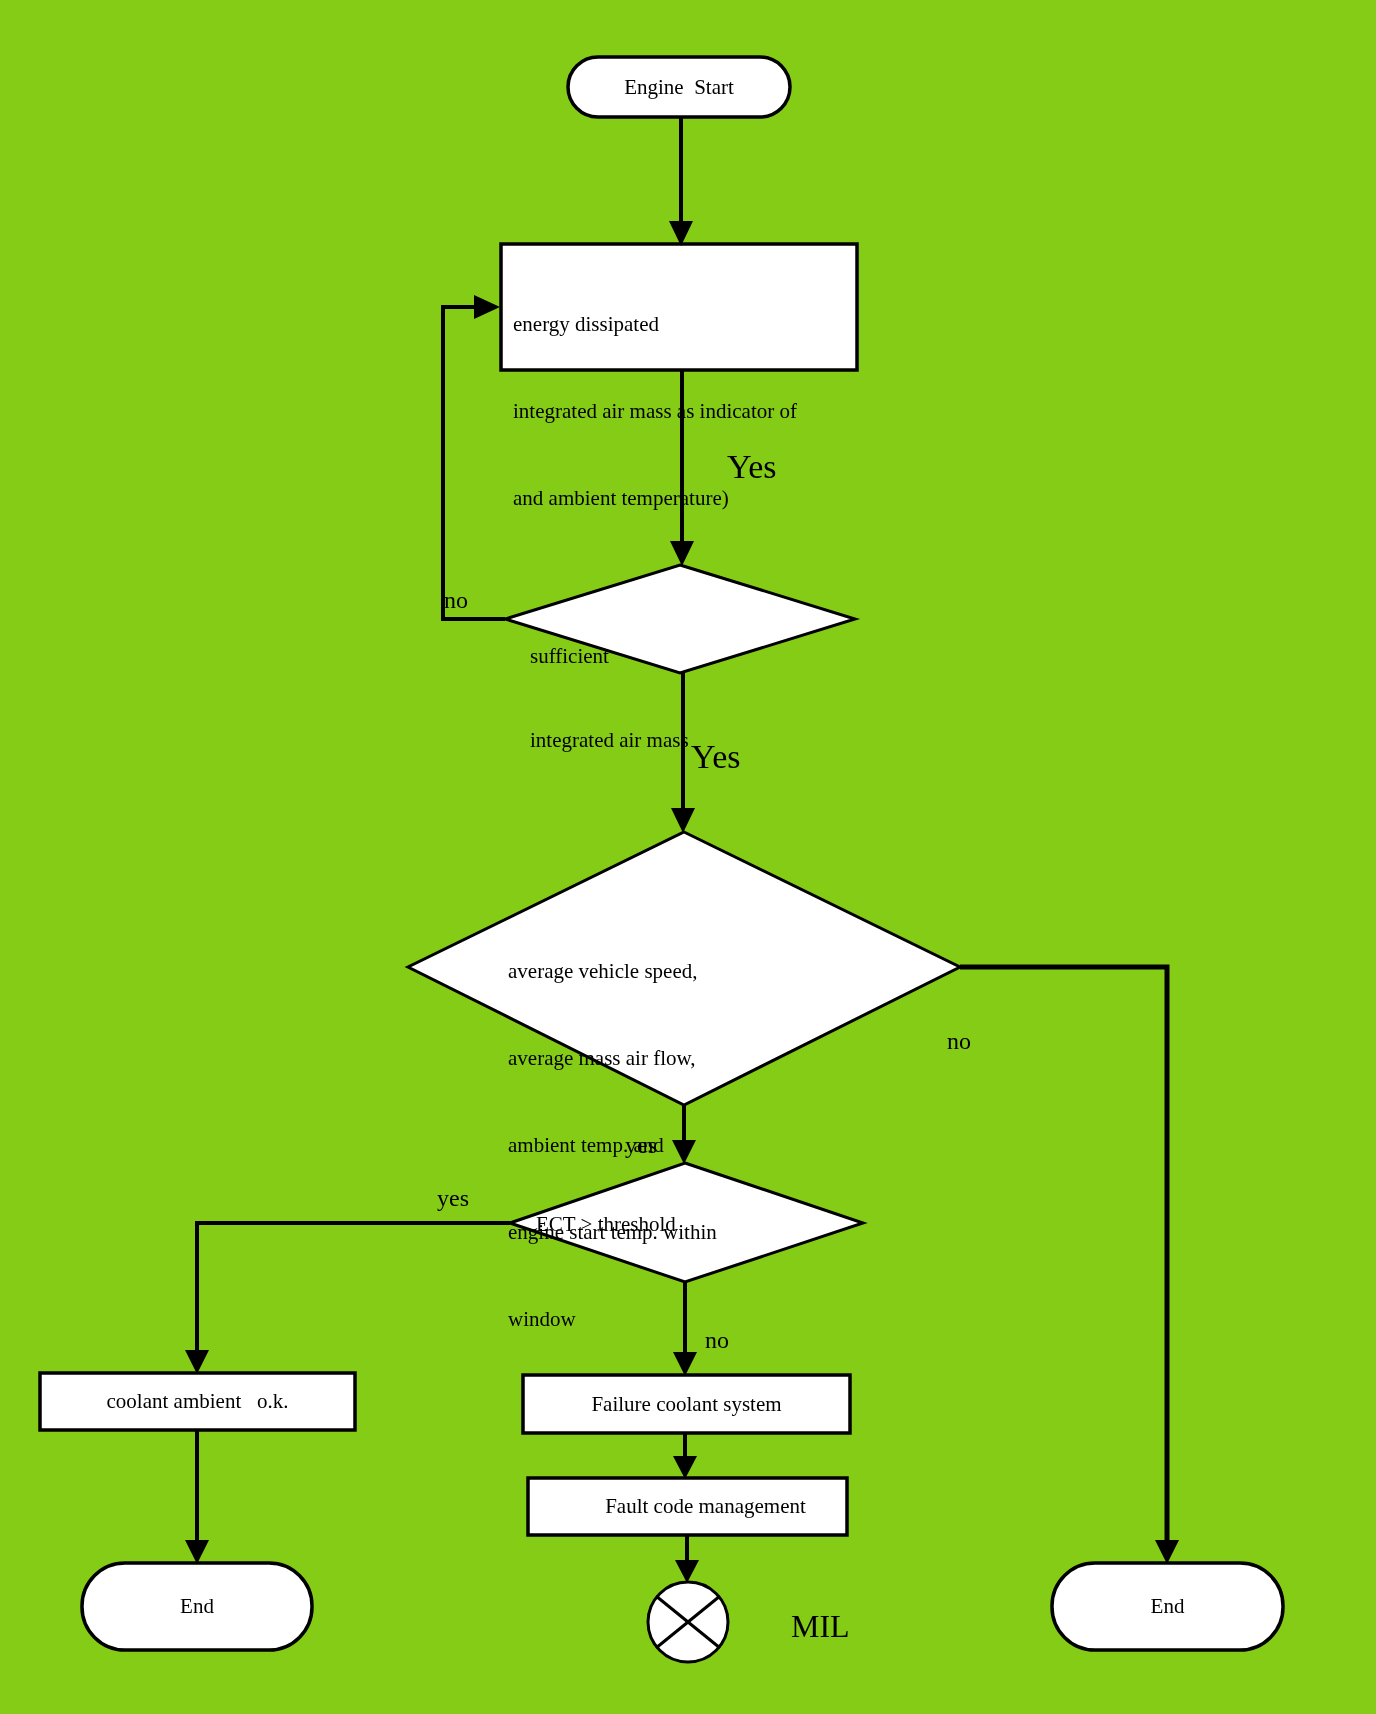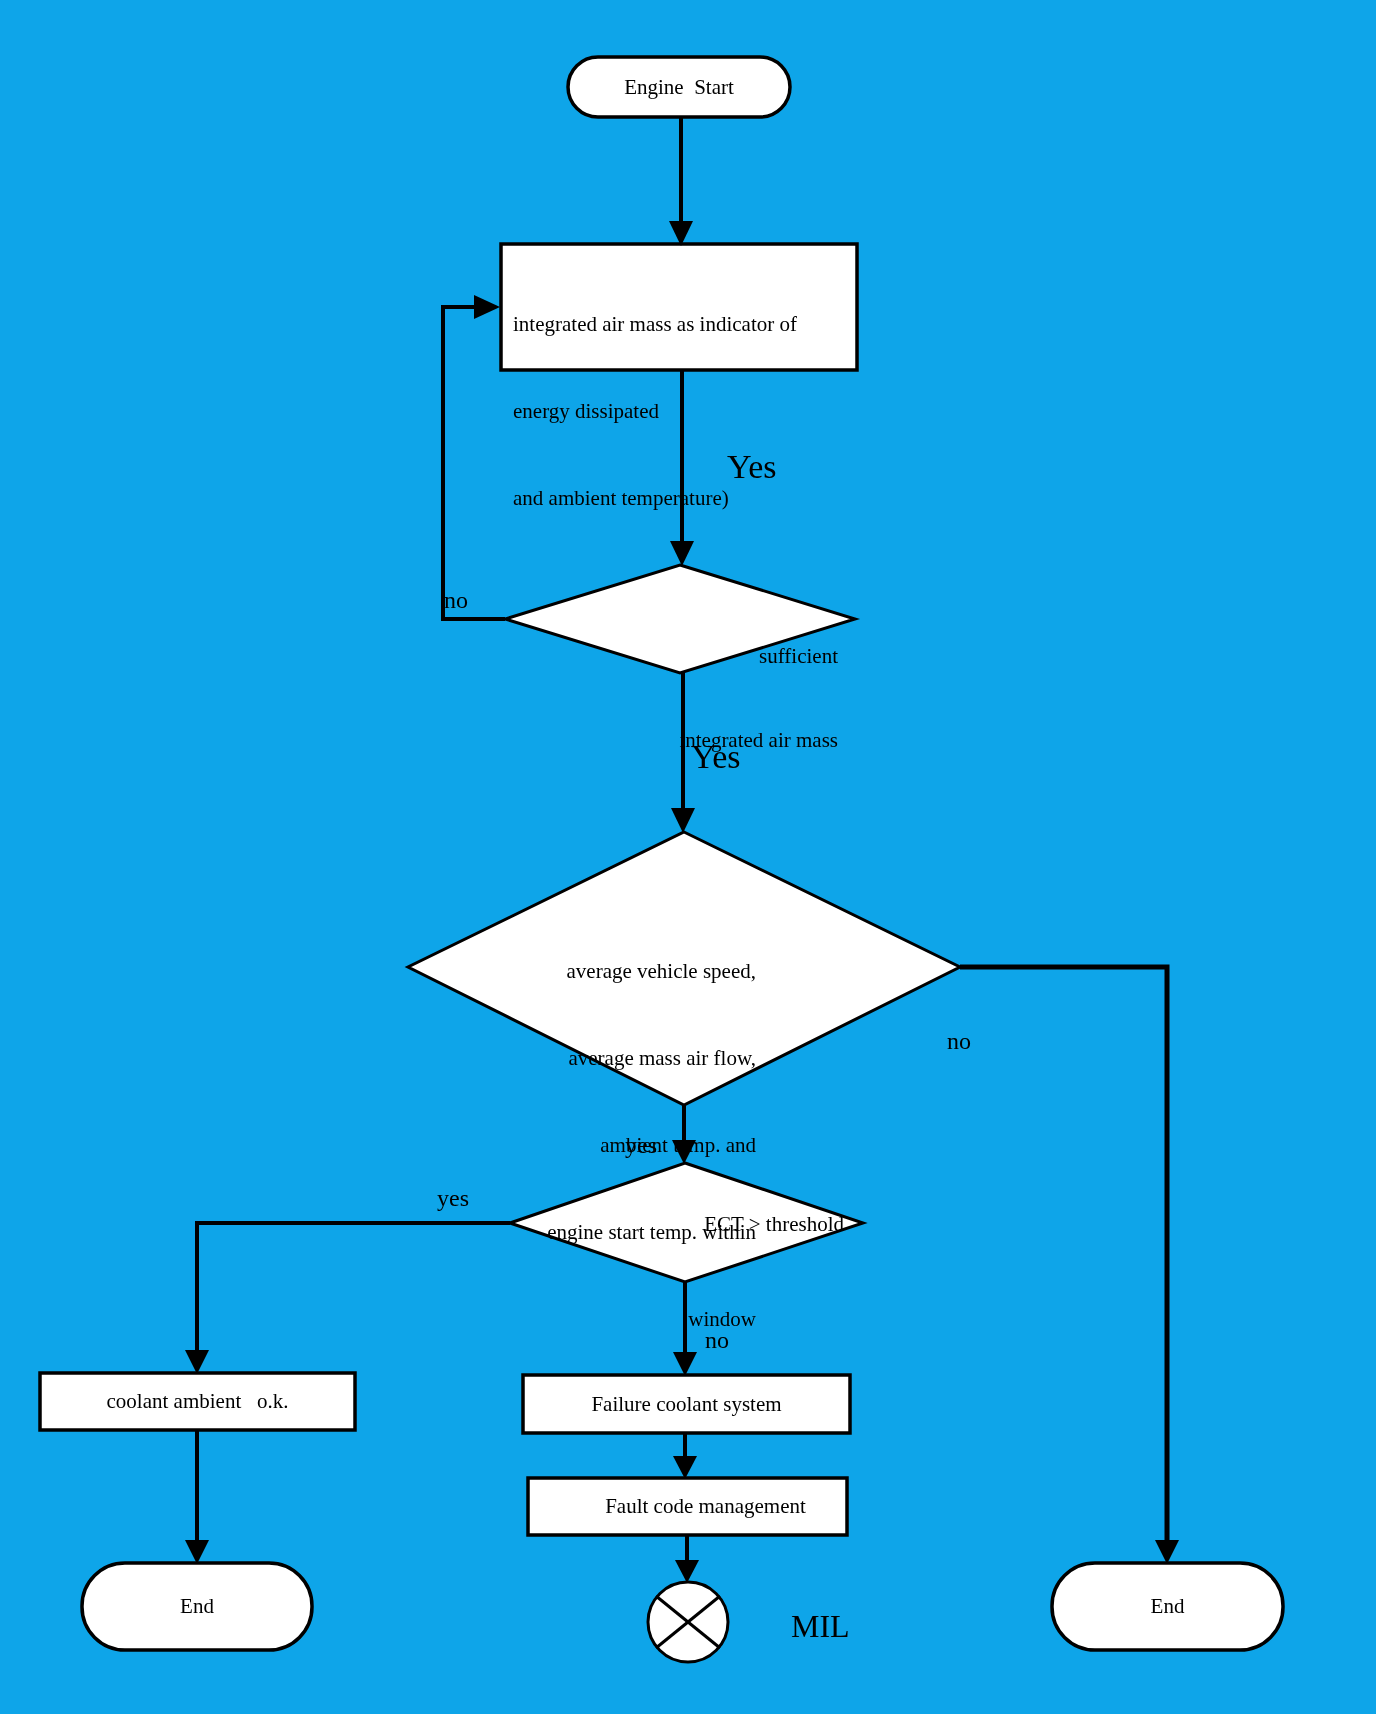--- a/index.html
+++ b/index.html
@@ -4,43 +4,42 @@
 <style>
   html, body {
     margin: 0;
     padding: 0;
     background: #ffffff;
   }
   #canvas {
     position: relative;
     width: 1376px;
     height: 1714px;
-    background: #0ea5e9;
+    background: #84cc16;
     overflow: hidden;
   }
   #canvas > svg {
     position: absolute;
     left: 0;
     top: 0;
   }
   .label {
     position: absolute;
     font-family: "Liberation Serif", "DejaVu Serif", serif;
     color: #000000;
     white-space: pre;
   }
   .boxtext {
     display: flex;
     align-items: center;
     justify-content: center;
     text-align: center;
   }
   .multiline {
-    text-align: right;
-    margin-left: 8px;
+    text-align: left;
   }
   .fs-node   { font-size: 21px; line-height: 29px; }
   .fs-node2  { font-size: 21px; line-height: 28px; }
   .fs-big    { font-size: 34px; line-height: 1; }
   .fs-small  { font-size: 24px; line-height: 1; }
   .fs-mil    { font-size: 32px; line-height: 1; }
   .leftalign { text-align: left; }
 </style>
 </head>
 <body>
@@ -93,22 +92,22 @@
       <polygon points="185,1540 209,1540 197,1564"></polygon>
       <polygon points="673,1352 697,1352 685,1376"></polygon>
       <polygon points="673,1456 697,1456 685,1479"></polygon>
       <polygon points="675,1560 699,1560 687,1583"></polygon>
     </g>
   </svg>
 
   <div class="label boxtext fs-node" style="left:568px; top:57px; width:222px; height:60px;">Engine  Start</div>
 
   <div class="label fs-node leftalign" style="left:513px; top:252px; width:340px;">
+    <div>energy dissipated</div>
     <div>integrated air mass as indicator of</div>
-    <div>energy dissipated</div>
     <div>and ambient temperature)</div>
   </div>
 
   <div class="label fs-node2 multiline" style="left:530px; top:586px; width:300px;">
     <div>sufficient</div>
     <div>integrated air mass</div>
   </div>
 
   <div class="label fs-node multiline" style="left:508px; top:899px; width:240px;">
     <div>average vehicle speed,</div>

